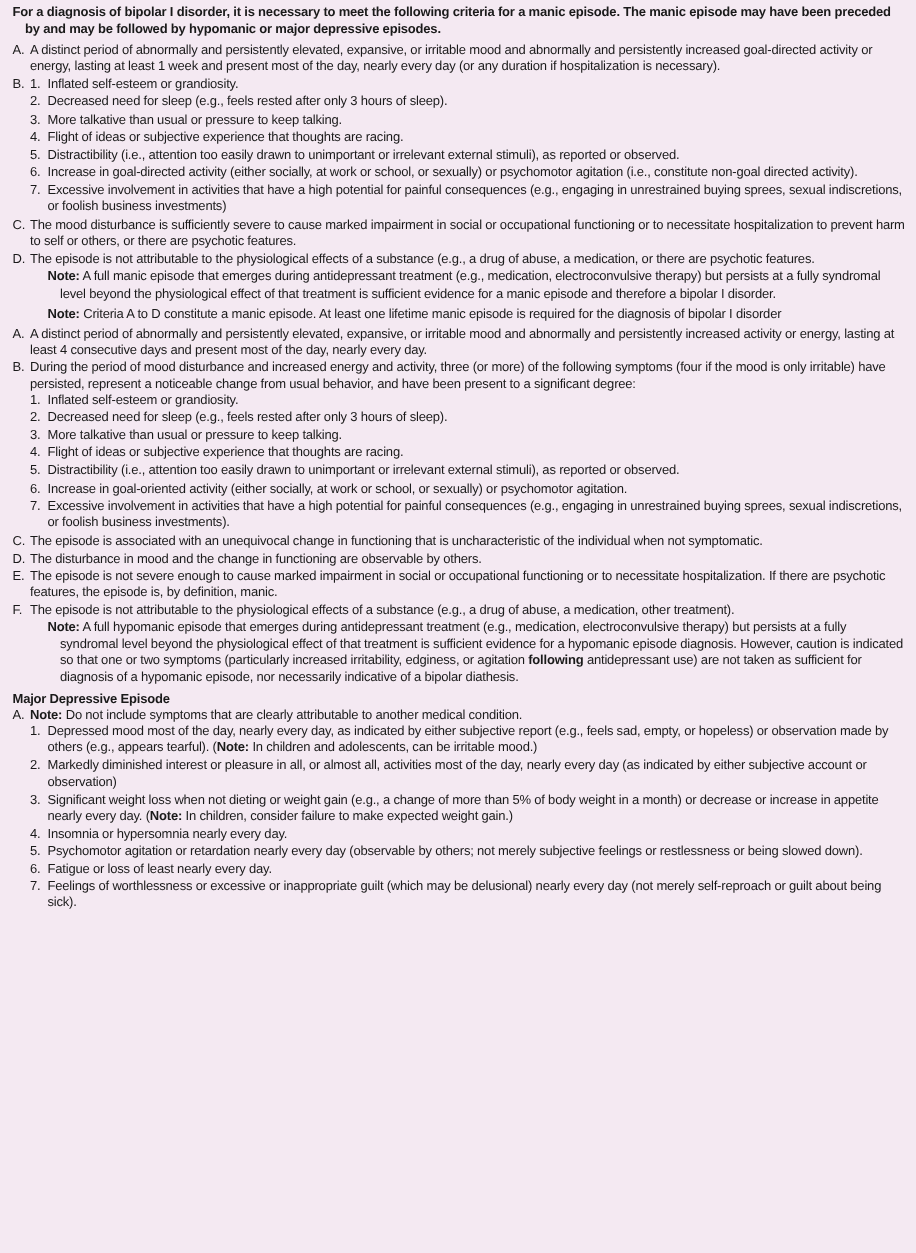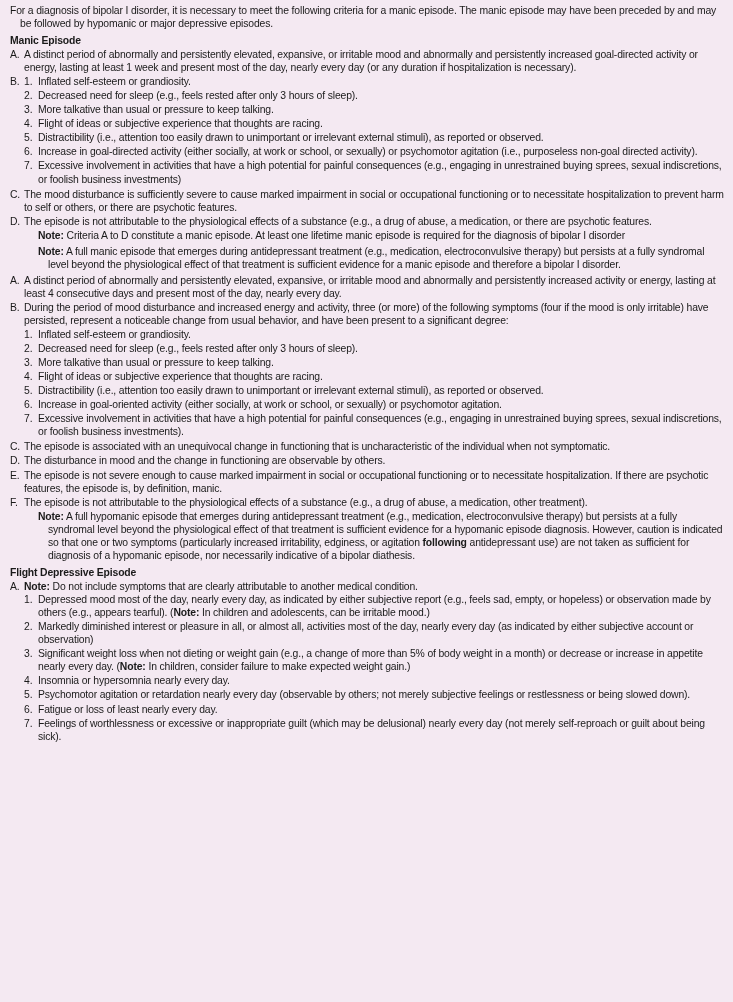--- a/index.html
+++ b/index.html
@@ -14,20 +14,21 @@
       overflow: hidden;
     }
     .page {
       padding: 4px 8px 0 10px;
       letter-spacing: -0.15px;
     }
     .intro {
       padding-left: 10px;
       text-indent: -10px;
       margin: 0 0 4px 0;
+      font-weight: bold;
     }
     .section-title {
       font-weight: bold;
       margin: 4px 0 0 0;
       line-height: 13.5px;
     }
     .crit {
       display: flex;
       margin: 0 0 1px 0;
     }
@@ -52,21 +53,20 @@
     .mde-note { margin: 0 0 0 0; }
   </style>
 </head>
 <body>
 
 <div class="page">
 
   <p class="intro">For a diagnosis of bipolar I disorder, it is necessary to meet the following criteria for a manic episode. The manic episode may have been preceded by and may be followed by hypomanic or major depressive episodes.</p>
 
   <section>
-    <div class="section-title">Manic Episode</div>
 
     <div class="crit">
       <span class="letter">A.</span>
       <span class="body">A distinct period of abnormally and persistently elevated, expansive, or irritable mood and abnormally and persistently increased goal-directed activity or energy, lasting at least 1 week and present most of the day, nearly every day (or any duration if hospitalization is necessary).</span>
     </div>
 
     <div class="crit">
       <span class="letter">B.</span>
       <div class="body">
         <ul class="sym-list">
@@ -85,42 +85,42 @@
           <li class="sym">
               <span class="num">4.</span>
               <span class="txt">Flight of ideas or subjective experience that thoughts are racing.</span>
             </li>
           <li class="sym">
               <span class="num">5.</span>
               <span class="txt">Distractibility (i.e., attention too easily drawn to unimportant or irrelevant external stimuli), as reported or observed.</span>
             </li>
           <li class="sym">
               <span class="num">6.</span>
-              <span class="txt">Increase in goal-directed activity (either socially, at work or school, or sexually) or psychomotor agitation (i.e., purposeless non-goal directed activity).</span>
+              <span class="txt">Increase in goal-directed activity (either socially, at work or school, or sexually) or psychomotor agitation (i.e., constitute non-goal directed activity).</span>
             </li>
           <li class="sym">
               <span class="num">7.</span>
               <span class="txt">Excessive involvement in activities that have a high potential for painful consequences (e.g., engaging in unrestrained buying sprees, sexual indiscretions, or foolish business investments)</span>
             </li>
         </ul>
       </div>
     </div>
 
     <div class="crit">
       <span class="letter">C.</span>
       <span class="body">The mood disturbance is sufficiently severe to cause marked impairment in social or occupational functioning or to necessitate hospitalization to prevent harm to self or others, or there are psychotic features.</span>
     </div>
 
     <div class="crit">
       <span class="letter">D.</span>
       <span class="body">The episode is not attributable to the physiological effects of a substance (e.g., a drug of abuse, a medication, or there are psychotic features.</span>
     </div>
 
+    <p class="note"><span class="b">Note:</span><span> A full manic episode that emerges during antidepressant treatment (e.g., medication, electroconvulsive therapy) but persists at a fully syndromal level beyond the physiological effect of that treatment is sufficient evidence for a manic episode and therefore a bipolar I disorder.</span></p>
     <p class="note"><span class="b">Note:</span><span> Criteria A to D constitute a manic episode. At least one lifetime manic episode is required for the diagnosis of bipolar I disorder</span></p>
-    <p class="note"><span class="b">Note:</span><span> A full manic episode that emerges during antidepressant treatment (e.g., medication, electroconvulsive therapy) but persists at a fully syndromal level beyond the physiological effect of that treatment is sufficient evidence for a manic episode and therefore a bipolar I disorder.</span></p>
   </section>
 
   <section>
 
     <div class="crit">
       <span class="letter">A.</span>
       <span class="body">A distinct period of abnormally and persistently elevated, expansive, or irritable mood and abnormally and persistently increased activity or energy, lasting at least 4 consecutive days and present most of the day, nearly every day.</span>
     </div>
 
     <div class="crit">
@@ -174,21 +174,21 @@
     </div>
     <div class="crit">
       <span class="letter">F.</span>
       <span class="body">The episode is not attributable to the physiological effects of a substance (e.g., a drug of abuse, a medication, other treatment).</span>
     </div>
 
     <p class="note"><span class="b">Note:</span><span> A full hypomanic episode that emerges during antidepressant treatment (e.g., medication, electroconvulsive therapy) but persists at a fully syndromal level beyond the physiological effect of that treatment is sufficient evidence for a hypomanic episode diagnosis. However, caution is indicated so that one or two symptoms (particularly increased irritability, edginess, or agitation </span><span class="b">following</span><span> antidepressant use) are not taken as sufficient for diagnosis of a hypomanic episode, nor necessarily indicative of a bipolar diathesis.</span></p>
   </section>
 
   <section>
-    <div class="section-title">Flight Depressive Episode</div>
+    <div class="section-title">Major Depressive Episode</div>
 
     <div class="crit">
       <span class="letter">A.</span>
       <div class="body">
         <div class="mde-note"><span class="b">Note:</span><span> Do not include symptoms that are clearly attributable to another medical condition.</span></div>
         <ul class="sym-list">
           <li class="sym">
               <span class="num">1.</span>
               <span class="txt"><span>Depressed mood most of the day, nearly every day, as indicated by either subjective report (e.g., feels sad, empty, or hopeless) or observation made by others (e.g., appears tearful). (</span><span class="b">Note:</span><span> In children and adolescents, can be irritable mood.)</span></span>
             </li>

